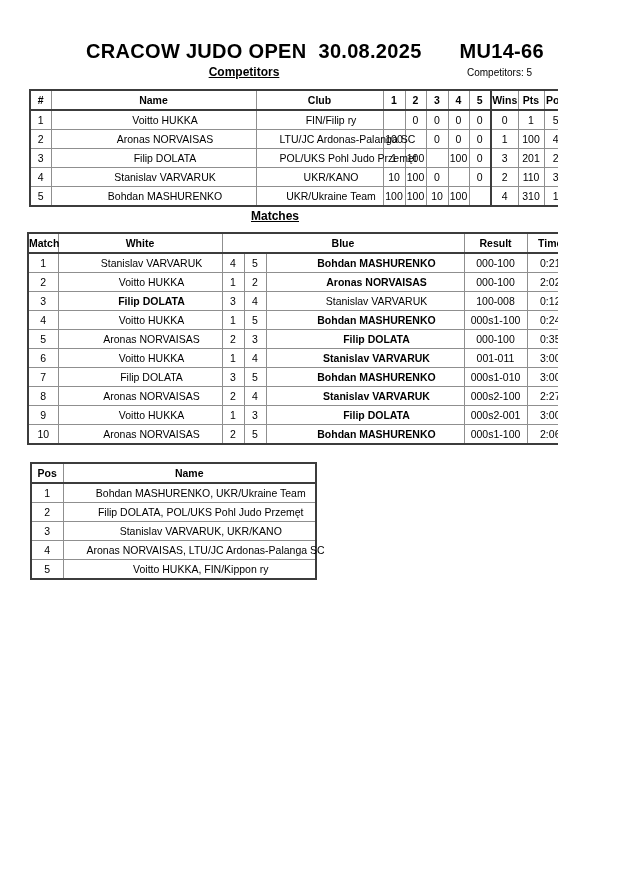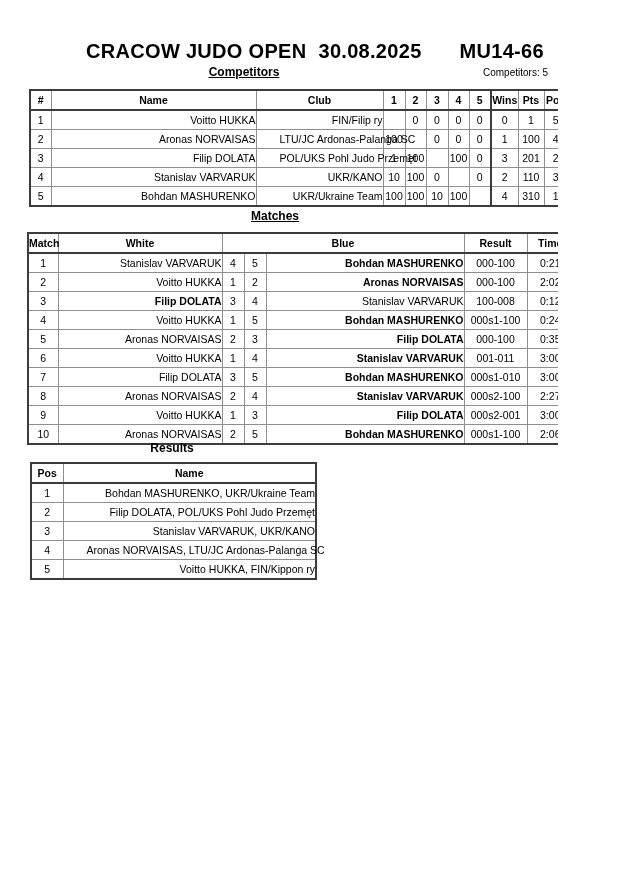--- a/index.html
+++ b/index.html
@@ -12,34 +12,34 @@
     position:absolute; top:40px; left:0; width:630px;
     display:flex; justify-content:center; align-items:baseline;
     font-size:20px; font-weight:bold; letter-spacing:0.3px;
   }
   .main-title .gap-s { display:inline-block; width:12px; }
   .main-title .gap-l { display:inline-block; width:38px; }
   .section-title { position:absolute; font-size:12px; font-weight:bold; text-align:center; width:200px; }
   .competitors-title { top:65px; left:144px;text-decoration:underline; }
   .matches-title { top:209px; left:175px;text-decoration:underline; }
   .results-title { top:441px; left:72px; }
-  .count-label { position:absolute; top:67px; right:10px; font-size:10px; }
+  .count-label { position:absolute; top:67px; right:26px; font-size:10px; }
 
   table {
     position:absolute; border-collapse:collapse; table-layout:fixed;
     font-size:10.5px; background:#fff;
   }
   table { border:2px solid #3c3c3c; }
   td, th {
     height:18px; border:1px solid #8f8f8f; padding:0;
     white-space:nowrap; overflow:visible; line-height:18px;
   }
   thead th { border-bottom:2px solid #3c3c3c; font-weight:bold; }
   .c { text-align:center; }
-  .l { text-align:right; padding-left:23px; }
+  .l { text-align:center; padding-left:23px; }
   .thick-l { border-left:2px solid #3c3c3c;margin-left:12px; }
   .bold { font-weight:bold; }
 
   .competitors-table { top:89px; left:29px; width:538px; }
   .matches-table     { top:232px; left:27px; width:546px; }
   .results-table     { top:462px; left:30px; width:285px; }
 </style>
 </head>
 <body>
 
@@ -262,21 +262,20 @@
         <td class="l">Aronas NORVAISAS</td>
         <td class="c">2</td>
         <td class="c">5</td>
         <td class="l bold">Bohdan MASHURENKO</td>
         <td class="c">000s1-100</td>
         <td class="c">2:06</td>
       </tr>
     </tbody>
   </table>
 
-  <div class="section-title results-title">Results</div>
 
   <table class="results-table">
     <colgroup>
       <col style="width:32px">
         <col style="width:253px">
     </colgroup>
     <thead>
       <tr>
         <th class="c">Pos</th>
         <th class="c">Name</th>

